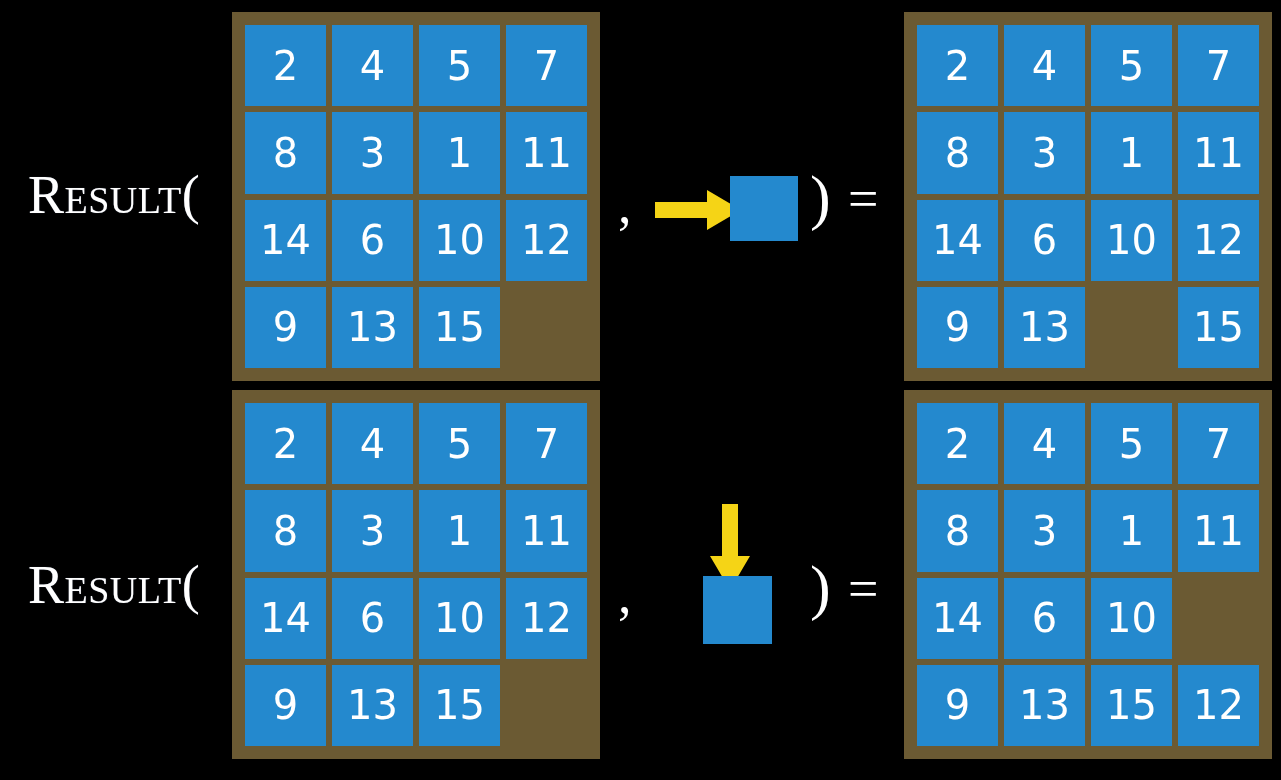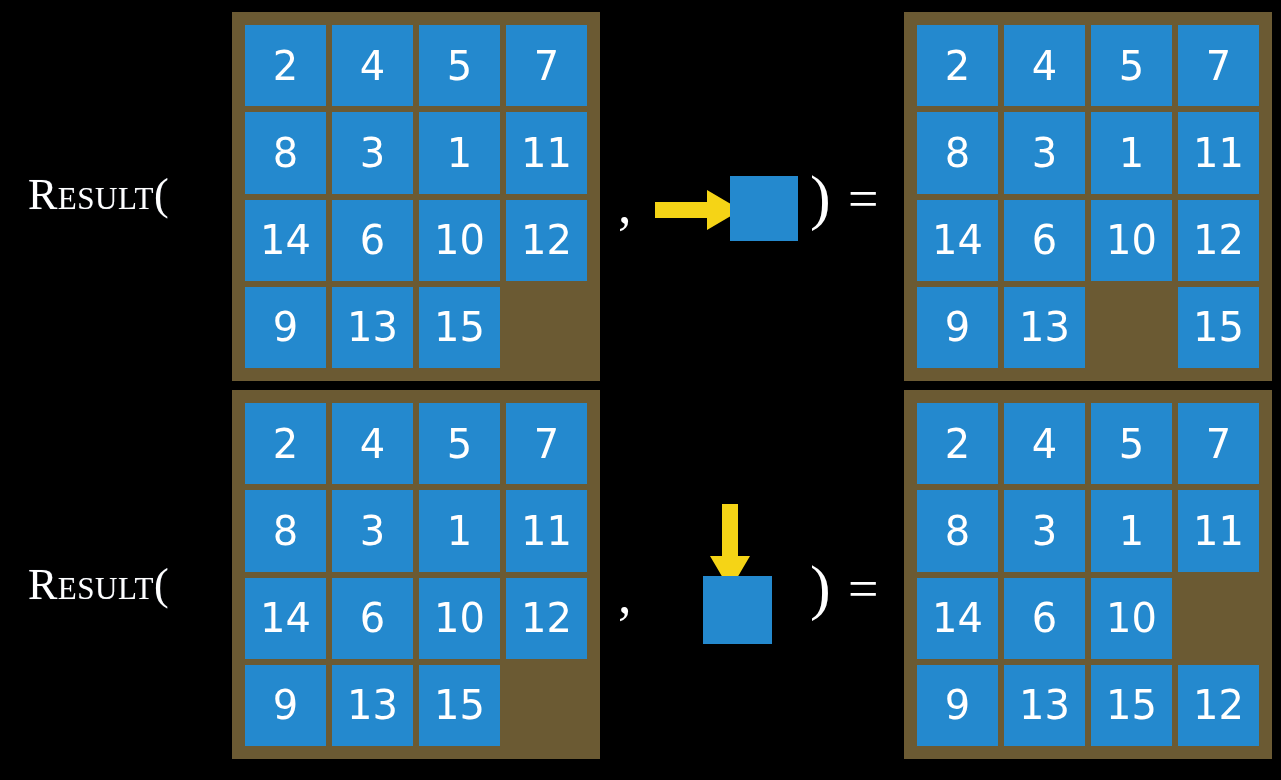--- a/index.html
+++ b/index.html
@@ -26,21 +26,21 @@
   .eq-row.row-2 { top: 390px; }
 
   
   .result-label {
     position: absolute;
     left: 28px;
     top: 50%;
     transform: translateY(-50%);
     color: #ffffff;
     font-family: "Liberation Serif", "DejaVu Serif", serif;
-    font-size: 44px;
+    font-size: 54px;
     font-variant: small-caps;
     letter-spacing: 0.5px;
     line-height: 1;
     white-space: nowrap;
     text-shadow: 0 0 1px rgba(180,200,255,0.35);
   }
 
   
   .board {
     position: absolute;

